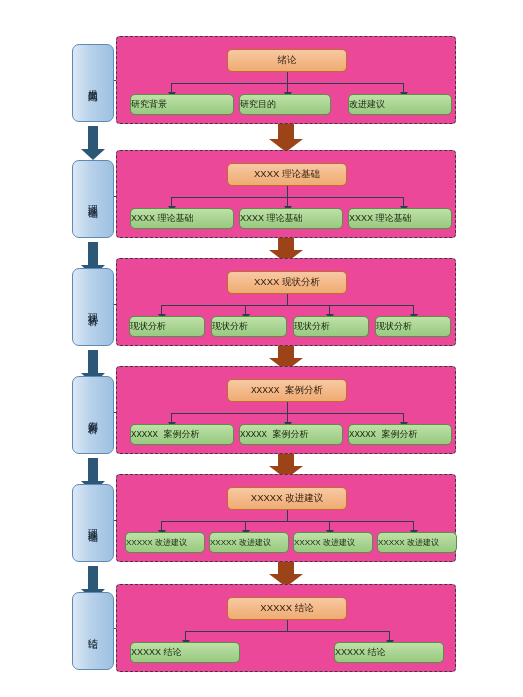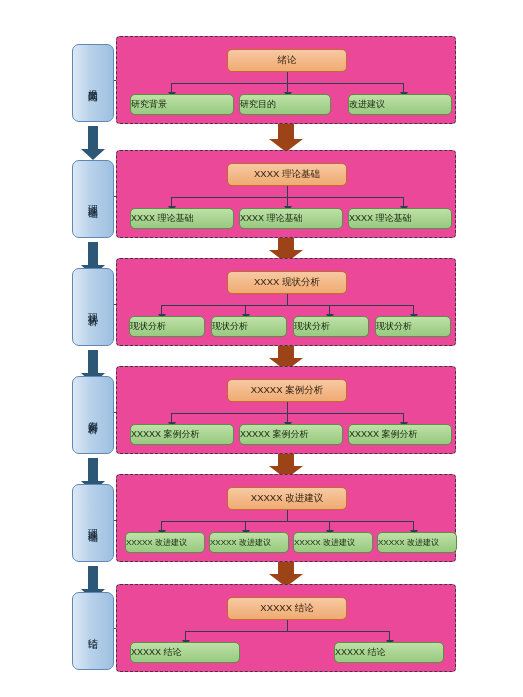--- a/index.html
+++ b/index.html
@@ -346,21 +346,21 @@
     <div class="leaf-box" style="left:258px;width:76px;top:57px;">
       <span class="txt">现状分析</span>
     </div>
   </div>
 
   <div class="big-arrow" style="left:269px;top:346px;height:24px;">
     <div class="shaft" style="height:12px;"></div>
     <div class="head" style="top:12px;"></div>
   </div>
 
-  <div class="panel" style="top:366px;height:88px;">
+  <div class="panel" style="top:366px;height:88px;font-family:Liberation Mono, monospace;">
     <div class="head-box" style="left:110px;width:120px;top:12px;">
       <span class="txt">XXXXX 案例分析</span>
     </div>
     <div class="tree-v" style="left:170px;top:35px;height:11px;"></div>
     <div class="tree-h" style="left:54px;top:46px;width:232px;"></div>
     <div class="tree-down" style="left:54px;top:46px;height:9px;">
         <span class="ah"></span>
       </div>
     <div class="tree-down" style="left:170px;top:46px;height:9px;">
         <span class="ah"></span>

